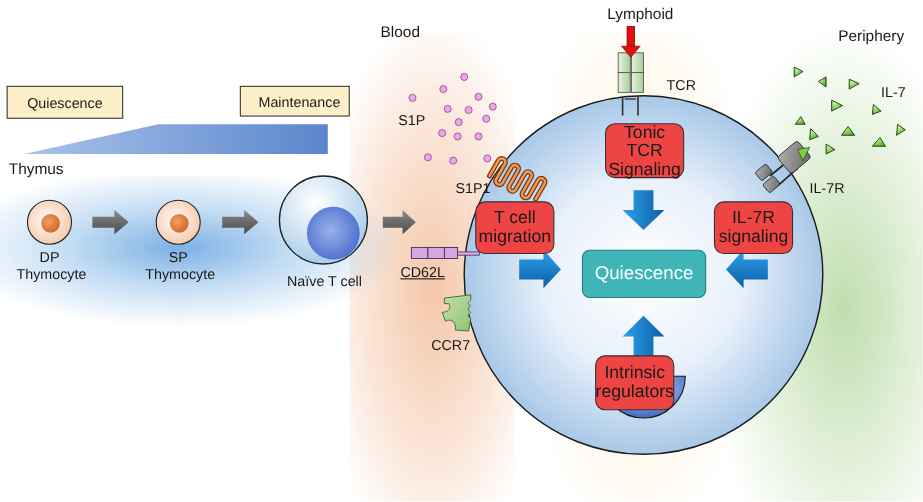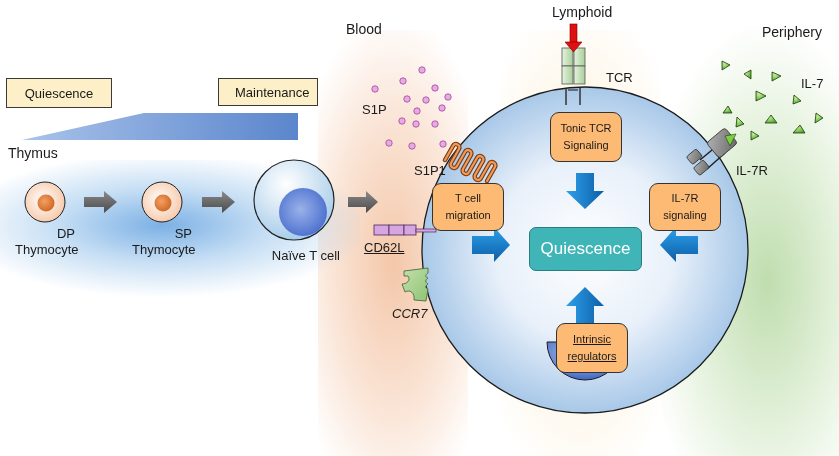--- a/index.html
+++ b/index.html
@@ -11,25 +11,25 @@
     background:radial-gradient(ellipse 70% 60% at 50% 55%, rgba(240,180,140,0.75), rgba(245,200,170,0.45) 60%, rgba(255,255,255,0) 100%); }
   .zone-lymph { left:500px; top:30px; width:160px; height:426px;
     background:radial-gradient(ellipse 70% 60% at 50% 50%, rgba(253,236,200,0.85), rgba(253,240,215,0.5) 60%, rgba(255,255,255,0) 100%); }
   .zone-periph { left:660px; top:20px; width:179px; height:436px;
     background:radial-gradient(ellipse 70% 60% at 60% 60%, rgba(180,215,160,0.85), rgba(205,230,190,0.5) 60%, rgba(255,255,255,0) 100%); }
   .thymus-bg { left:-20px; top:160px; width:380px; height:145px;
     background:radial-gradient(ellipse 55% 50% at 48% 45%, rgba(80,150,220,0.75), rgba(150,195,235,0.55) 50%, rgba(255,255,255,0) 100%); }
   .region-label { font-size:14px; }
   .tag-box { position:absolute; background:#fdf0c8; border:1px solid #3a3a3a; font-size:13px;
     display:flex; align-items:center; justify-content:center; }
-  .inner-box { position:absolute; background:#fdba74; border:1.3px solid #333; border-radius:9px;
-    font-size:11px; text-align:center; display:flex; align-items:center; justify-content:center; line-height:17px; }
+  .inner-box { position:absolute; background:#ef4444; border:1.3px solid #333; border-radius:9px;
+    font-size:16px; text-align:center; display:flex; align-items:center; justify-content:center; line-height:17px; }
   .quiescence-center { position:absolute; background:#3fb5b8; border:1.3px solid #2a7c80; border-radius:7px;
     color:#ffffff; font-size:17px; display:flex; align-items:center; justify-content:center; }
-  .label { position:absolute; font-size:13px; text-align:right; line-height:16px; }
+  .label { position:absolute; font-size:13px; text-align:center; line-height:16px; }
   svg { position:absolute; overflow:visible; }
 </style>
 </head>
 <body>
 
 <div class="zone zone-blood"></div>
 <div class="zone zone-lymph"></div>
 <div class="zone zone-periph"></div>
 <div class="abs thymus-bg"></div>
 
@@ -224,21 +224,21 @@
     <rect x="688" y="152" width="13" height="10" rx="2" transform="rotate(-40 694 157)" fill="url(#grayRec)" stroke="#333" stroke-width="0.8"></rect>
     <rect x="695" y="163" width="13" height="10" rx="2" transform="rotate(-40 701 168)" fill="url(#grayRec)" stroke="#333" stroke-width="0.8"></rect>
     <rect x="710" y="133" width="24" height="20" rx="3" transform="rotate(-40 722 143)" fill="url(#grayRec)" stroke="#333" stroke-width="0.8"></rect>
     <polygon points="725,136 730,146 736,134" fill="#7bd040" stroke="#1e3a10" stroke-width="0.6"></polygon>
   </g>
 </svg>
 
 <div class="label" style="left:362px;top:102px;">S1P</div>
 <div class="label" style="left:414px;top:163px;">S1P1</div>
 <div class="label" style="left:364px;top:240px;text-decoration:underline;">CD62L</div>
-<div class="label" style="left:392px;top:306px;font-style:italic;">CCR7</div>
+<div class="label" style="left:392px;top:306px;">CCR7</div>
 <div class="label" style="left:606px;top:70px;">TCR</div>
 <div class="label" style="left:801px;top:76px;">IL-7</div>
 <div class="label" style="left:736px;top:163px;">IL-7R</div>
 
 <div class="inner-box" style="left:550px;top:112px;width:70px;height:48px;">
   <div>
       <div>Tonic TCR</div>
       <div>Signaling</div>
     </div>
 </div>
@@ -247,19 +247,19 @@
       <div>T cell</div>
       <div>migration</div>
     </div>
 </div>
 <div class="inner-box" style="left:649px;top:183px;width:70px;height:46px;">
   <div>
       <div>IL-7R</div>
       <div>signaling</div>
     </div>
 </div>
-<div class="inner-box" style="left:556px;top:323px;width:70px;height:48px;text-decoration:underline;">
+<div class="inner-box" style="left:541px;top:323px;width:70px;height:48px;">
   <div>
       <div>Intrinsic</div>
       <div>regulators</div>
     </div>
 </div>
 <div class="quiescence-center" style="left:529px;top:227px;width:111px;height:42px;">Quiescence</div>
 
 </body></html>

